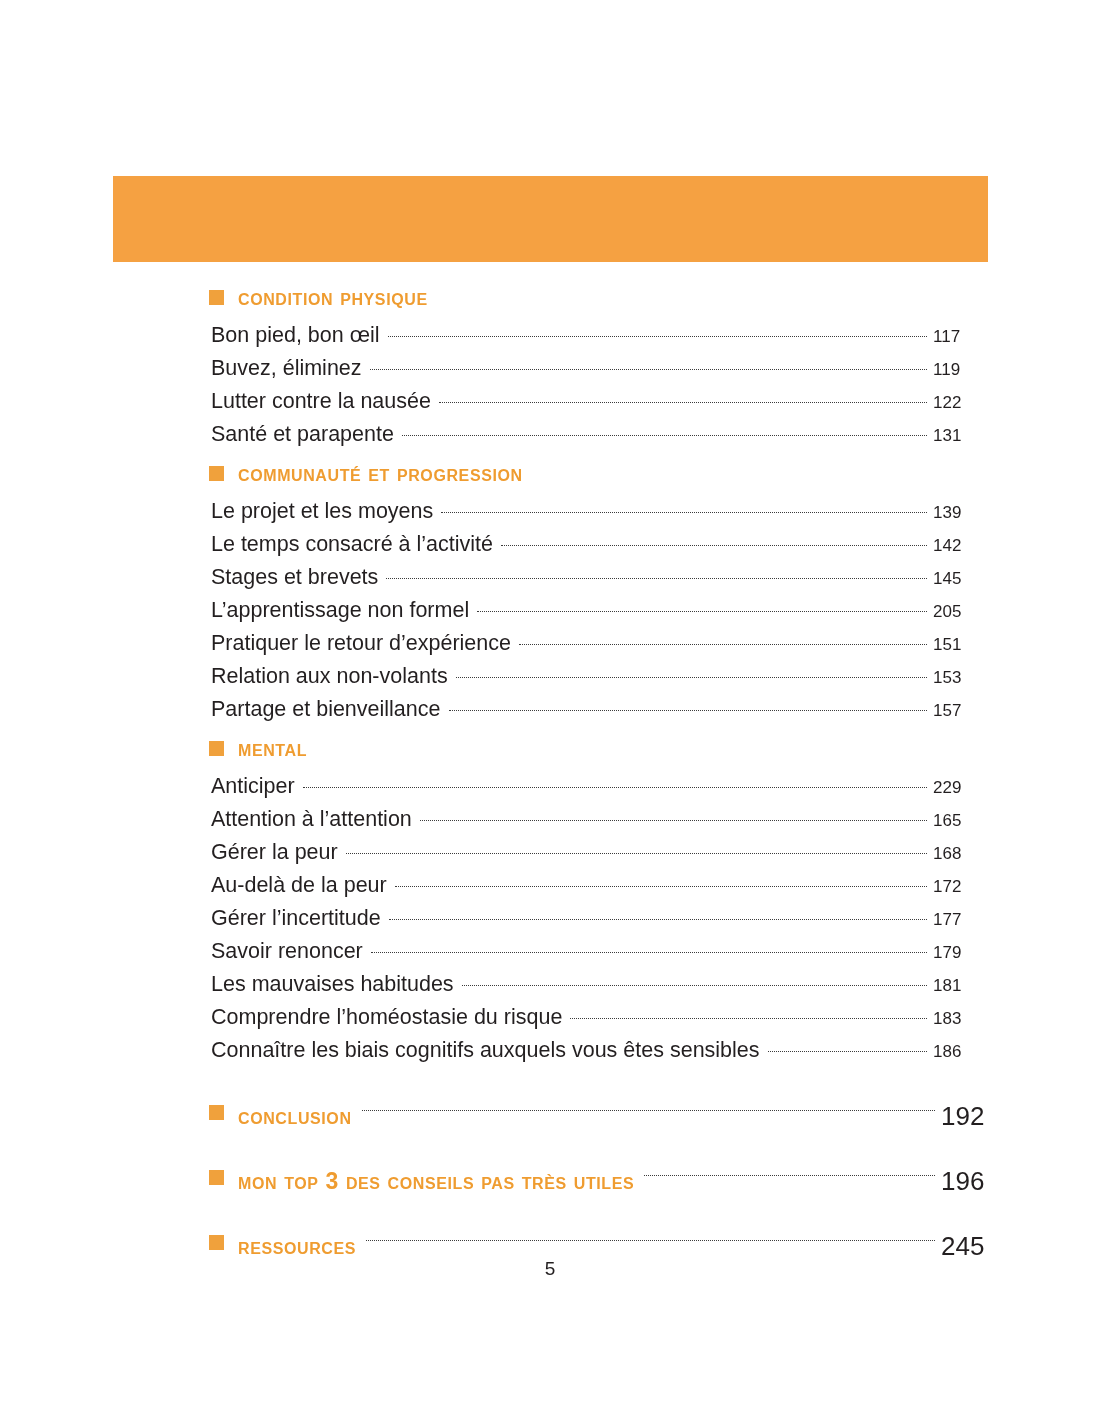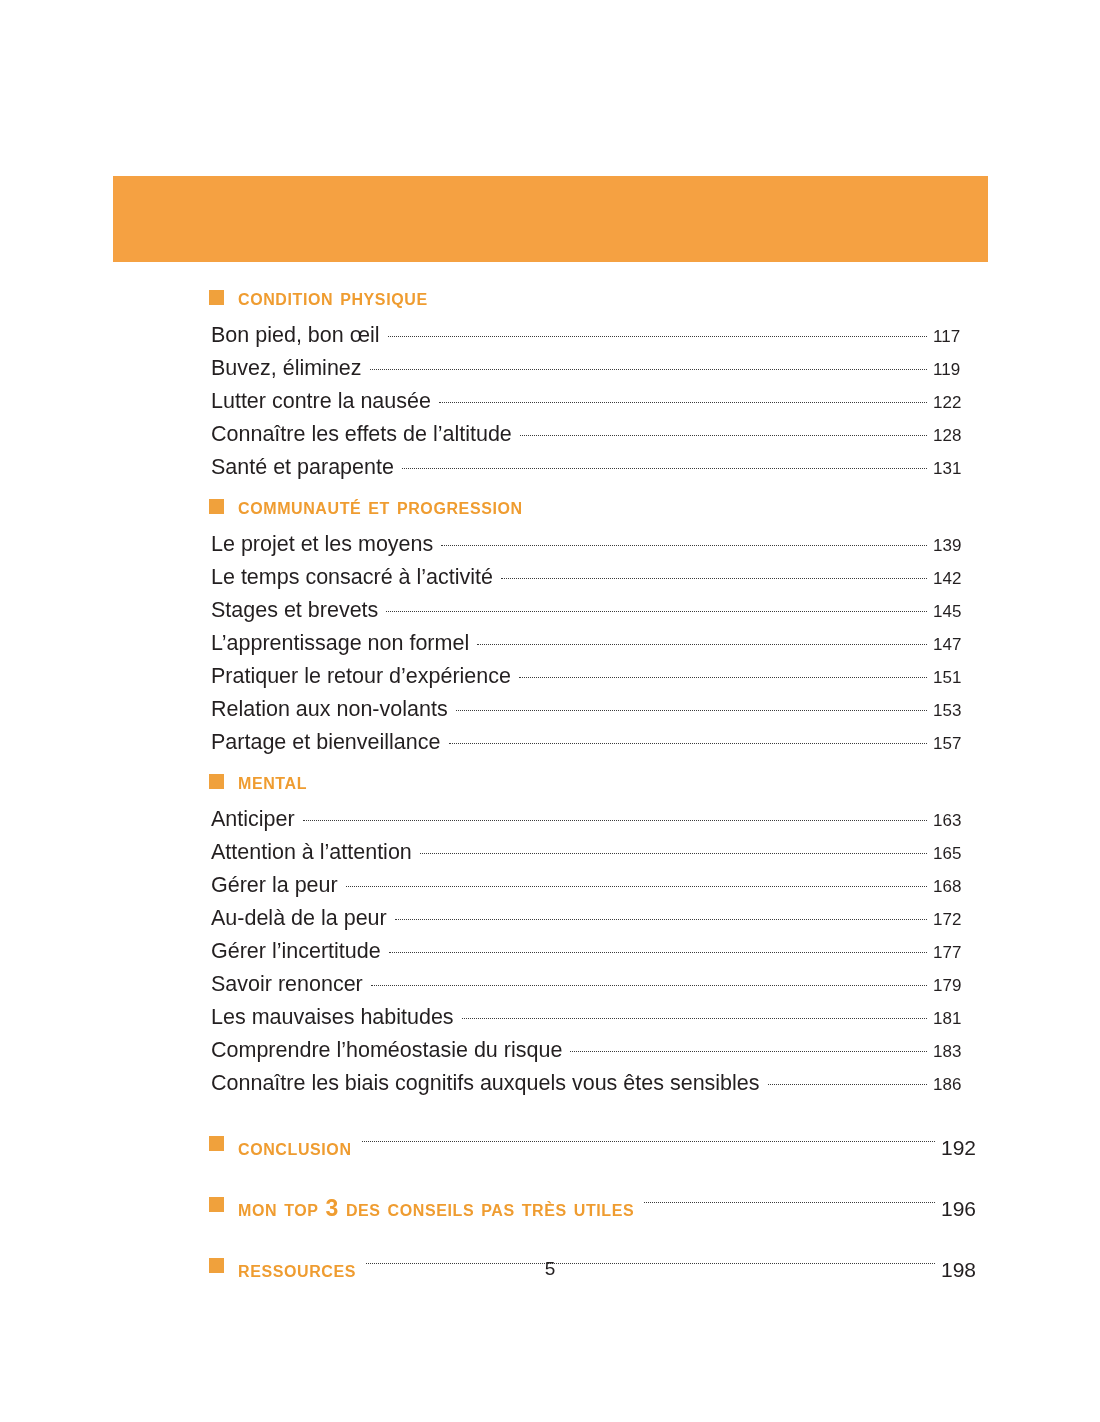--- a/index.html
+++ b/index.html
@@ -114,21 +114,21 @@
     flex: 1 1 auto;
     border-bottom: 1.6px dotted #3b3b3b;
     transform: translateY(-6px);
     min-width: 10px;
     margin-right: 6px;
   }
   .section-row .page-num {
     width: 52px;
     text-align: left;
     flex: 0 0 auto;
-    font-size: 21px;
+    font-size: 26px;
     color: #231f20;
   }
   .folio {
     position: absolute;
     left: 0;
     top: 1258px;
     width: 1100px;
     text-align: center;
     font-size: 19px;
     color: #231f20;
@@ -161,25 +161,20 @@
           <span class="label">Buvez, éliminez</span>
           <span class="leader"></span>
           <span class="page-num">119</span>
         </li>
         <li class="entry">
           <span class="label">Lutter contre la nausée</span>
           <span class="leader"></span>
           <span class="page-num">122</span>
         </li>
         <li class="entry">
-          <span class="label">Connaître les effets de l’altitude</span>
-          <span class="leader"></span>
-          <span class="page-num">128</span>
-        </li>
-        <li class="entry">
           <span class="label">Santé et parapente</span>
           <span class="leader"></span>
           <span class="page-num">131</span>
         </li>
       </ul>
     </div>
 
     <div class="section">
       <div class="section-head">
         <span class="bullet"></span>
@@ -197,21 +192,21 @@
           <span class="page-num">142</span>
         </li>
         <li class="entry">
           <span class="label">Stages et brevets</span>
           <span class="leader"></span>
           <span class="page-num">145</span>
         </li>
         <li class="entry">
           <span class="label">L’apprentissage non formel</span>
           <span class="leader"></span>
-          <span class="page-num">147</span>
+          <span class="page-num">205</span>
         </li>
         <li class="entry">
           <span class="label">Pratiquer le retour d’expérience</span>
           <span class="leader"></span>
           <span class="page-num">151</span>
         </li>
         <li class="entry">
           <span class="label">Relation aux non-volants</span>
           <span class="leader"></span>
           <span class="page-num">153</span>
@@ -226,21 +221,21 @@
 
     <div class="section">
       <div class="section-head">
         <span class="bullet"></span>
         <span class="section-title sc">Mental</span>
       </div>
       <ul class="entries">
         <li class="entry">
           <span class="label">Anticiper</span>
           <span class="leader"></span>
-          <span class="page-num">163</span>
+          <span class="page-num">229</span>
         </li>
         <li class="entry">
           <span class="label">Attention à l’attention</span>
           <span class="leader"></span>
           <span class="page-num">165</span>
         </li>
         <li class="entry">
           <span class="label">Gérer la peur</span>
           <span class="leader"></span>
           <span class="page-num">168</span>
@@ -289,20 +284,20 @@
       <span class="bullet"></span>
       <span class="section-title sc">Mon top 3 des conseils pas très utiles</span>
       <span class="leader"></span>
       <span class="page-num">196</span>
     </div>
 
     <div class="section-row">
       <span class="bullet"></span>
       <span class="section-title sc">Ressources</span>
       <span class="leader"></span>
-      <span class="page-num">198</span>
+      <span class="page-num">245</span>
     </div>
 
   </div>
 
   <div class="folio">5</div>
 
 </div>
 
 </body></html>

